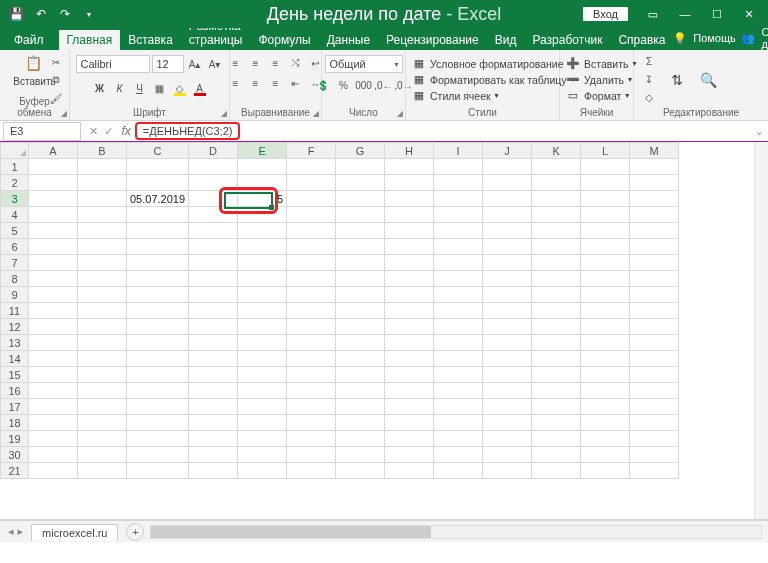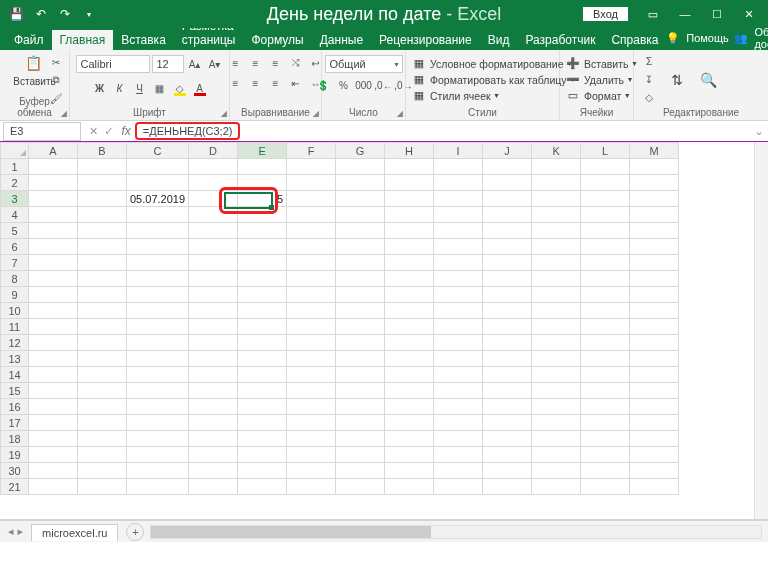--- a/index.html
+++ b/index.html
@@ -7,21 +7,21 @@
 .titlebar { height:28px; background:#0f7b3f; display:flex; align-items:center; color:#fff; position:relative; }
 .qat { display:flex; align-items:center; gap:6px; padding-left:8px; }
 .qat-icon { width:18px; height:18px; display:flex; align-items:center; justify-content:center; font-size:12px; cursor:pointer; }
 .title { position:absolute; left:50%; transform:translateX(-50%); font-size:18px; color:#fff; }
 .title .dim { color:#cde8d7; }
 .right-title { position:absolute; right:4px; display:flex; align-items:center; gap:2px; }
 .login-btn { background:#fff; color:#333; font-size:11px; padding:1px 10px; margin-right:8px; cursor:pointer; }
 .win-btn { width:30px; height:22px; display:flex; align-items:center; justify-content:center; font-size:11px; cursor:pointer; }
 .tabs { height:22px; background:#0f7b3f; display:flex; align-items:flex-end; padding-left:6px; color:#fff; font-size:12px; }
 .tab { padding:3px 8px; cursor:pointer; }
-.tab.active { background:#f3f3f3; color:#0f7b3f; }
+.tab.active { background:#f3f3f3; color:#0f7b3f;margin-left:7px; }
 .tabs-right { margin-left:auto; display:flex; align-items:center; gap:6px; padding-right:8px; font-size:11px; }
 .ribbon { height:71px; background:#f3f3f3; border-bottom:1px solid #d4d4d4; display:flex; }
 .group { border-right:1px solid #e0e0e0; padding:2px 6px 1px; display:flex; flex-direction:column; justify-content:space-between; height:100%; position:relative; }
 .group-body { flex:1; display:flex; align-items:center; gap:4px; }
 .group-label { font-size:10px; color:#666; text-align:center; padding-bottom:1px; }
 .btn-lg { display:flex; flex-direction:column; align-items:center; gap:2px; font-size:10px; cursor:pointer; padding:0 2px; }
 .icon-sq { width:22px; height:22px; display:flex; align-items:center; justify-content:center; font-size:14px; }
 .small-btn { width:18px; height:16px; display:flex; align-items:center; justify-content:center; font-size:10px; color:#555; cursor:pointer; border:1px solid transparent; }
 .font-name { width:74px; height:18px; border:1px solid #ccc; background:#fff; font-size:11px; padding-left:4px; display:flex; align-items:center; }
 .font-size { width:32px; height:18px; border:1px solid #ccc; background:#fff; font-size:11px; padding-left:4px; display:flex; align-items:center; }
@@ -427,36 +427,20 @@
           <td class="cell col-w"></td>
           <td class="cell col-w"></td>
           <td class="cell col-w"></td>
           <td class="cell col-w"></td>
           <td class="cell col-w"></td>
           <td class="cell col-w"></td>
           <td class="cell col-w"></td>
           <td class="cell col-w"></td>
         </tr>
         <tr>
-          <th class="row-head">10</th>
-          <td class="cell col-w"></td>
-          <td class="cell col-w"></td>
-          <td class="cell col-w"></td>
-          <td class="cell col-w"></td>
-          <td class="cell col-w"></td>
-          <td class="cell col-w"></td>
-          <td class="cell col-w"></td>
-          <td class="cell col-w"></td>
-          <td class="cell col-w"></td>
-          <td class="cell col-w"></td>
-          <td class="cell col-w"></td>
-          <td class="cell col-w"></td>
-          <td class="cell col-w"></td>
-        </tr>
-        <tr>
           <th class="row-head">11</th>
           <td class="cell col-w"></td>
           <td class="cell col-w"></td>
           <td class="cell col-w"></td>
           <td class="cell col-w"></td>
           <td class="cell col-w"></td>
           <td class="cell col-w"></td>
           <td class="cell col-w"></td>
           <td class="cell col-w"></td>
           <td class="cell col-w"></td>

